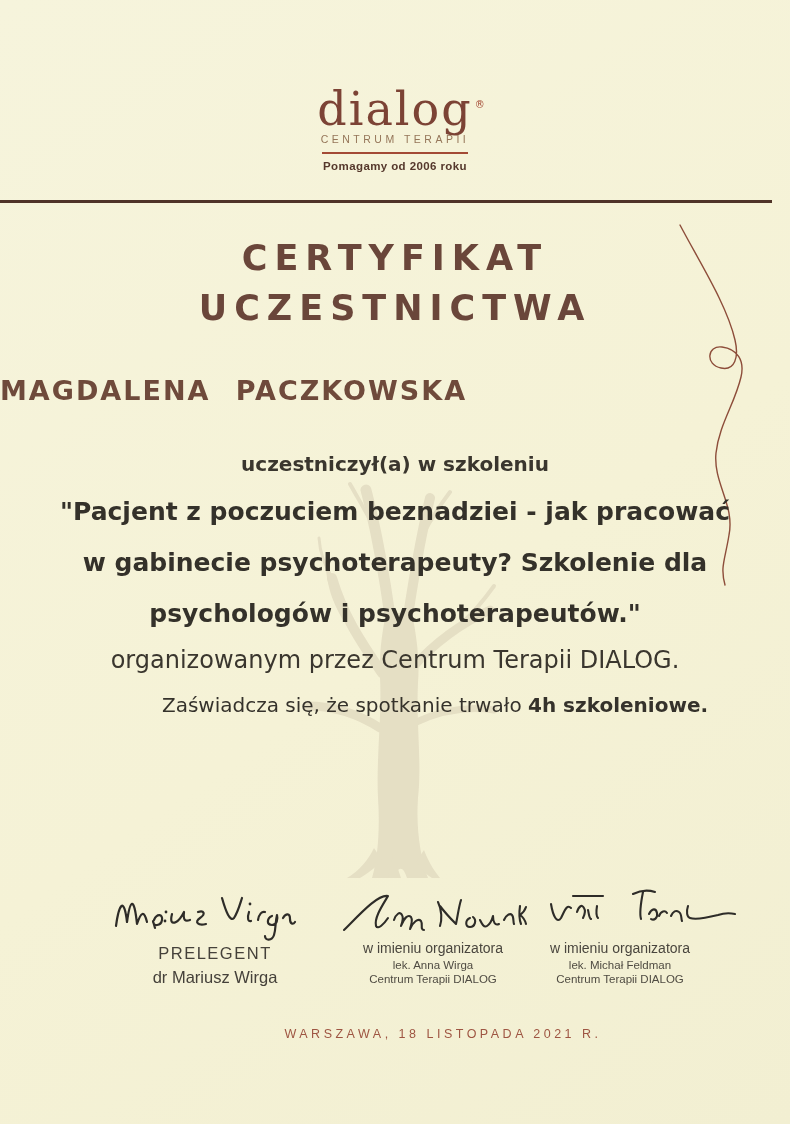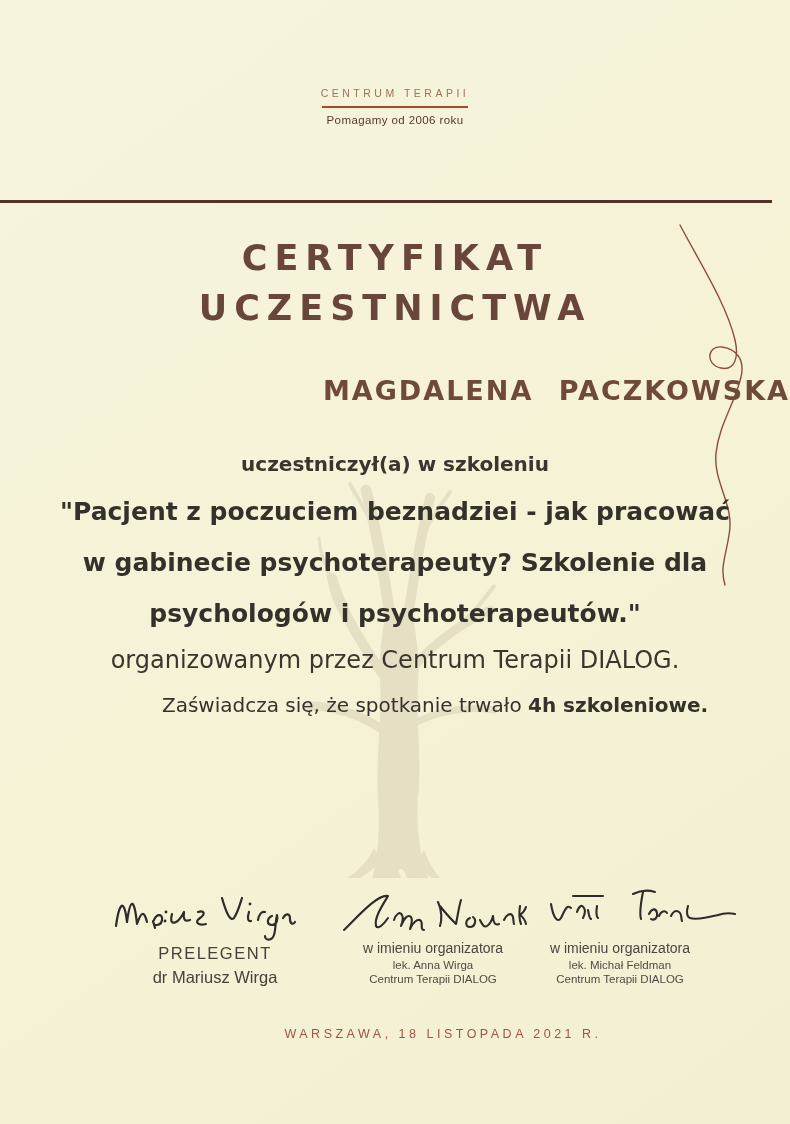--- a/index.html
+++ b/index.html
@@ -19,37 +19,37 @@
     font-size:46px;line-height:46px;color:#7c4335;letter-spacing:2px;
     display:inline-block;position:relative;
   }
   .logo-reg{position:absolute;top:-4px;right:-14px;font-size:10px;color:#a34a35;font-family:"DejaVu Sans",sans-serif;}
   .logo-sub{
     font-size:10.5px;letter-spacing:3.5px;color:#957659;margin-top:1px;
     font-family:"Liberation Sans",sans-serif;
   }
   .logo-rule{width:146px;height:2px;background:#a34a35;margin:7px auto 6px auto;}
   .logo-tagline{
-    font-size:11.5px;font-weight:normal;color:#55382c;letter-spacing:0.4px;
+    font-size:11.5px;font-weight:bold;color:#55382c;letter-spacing:0.4px;
     font-family:"Liberation Sans",sans-serif;
   }
   
   .top-line{position:absolute;top:200px;left:0;width:772px;height:3px;background:#4f3328;}
   
   .curl{position:absolute;top:205px;left:655px;}
   
   .tree{position:absolute;top:428px;left:262px;opacity:0.85;}
   
   .title{
     position:absolute;top:233px;left:0;width:100%;text-align:center;
     font-size:35px;font-weight:bold;line-height:50px;letter-spacing:7px;
     color:#6a463a;
   }
   .name{
-    position:absolute;top:375px;left:0;width:100%;text-align:right;
+    position:absolute;top:375px;left:0;width:100%;text-align:left;
     font-size:27px;font-weight:bold;letter-spacing:2px;word-spacing:14px;
     color:#6f4a3b;
   }
   
   .intro{
     position:absolute;top:452px;left:0;width:100%;text-align:center;
     font-size:20px;color:#3a362e;font-weight:bold;
   }
   .course{
     position:absolute;top:486px;left:0;width:100%;text-align:center;
@@ -108,20 +108,24 @@
       <path d="M178,450 C170,440 166,432 162,422 L154,434 C160,442 166,448 170,450 Z"></path>
       <path d="M126,450 L131,426 L139,450 Z"></path>
     </g>
   </svg>
 
   <svg class="curl" width="110" height="400" viewBox="0 0 110 400" aria-hidden="true">
     <path d="M25,20 C45,58 72,100 80,135 C84,152 80,166 66,163 C50,160 52,140 67,142 C82,144 90,155 86,172 C80,198 64,220 61,248 C58,278 80,300 74,330 C70,355 65,362 70,380" fill="none" stroke="#8d4d3a" stroke-width="1.4" stroke-linecap="round"></path>
   </svg>
 
   <div class="logo">
+    <span class="logo-brand">
+      <span>dialog</span>
+      <span class="logo-reg">®</span>
+    </span>
     <div class="logo-sub">CENTRUM TERAPII</div>
     <div class="logo-rule"></div>
     <div class="logo-tagline">Pomagamy od 2006 roku</div>
   </div>
 
   <div class="top-line"></div>
 
   <div class="title">
     <div>CERTYFIKAT</div>
     <div>UCZESTNICTWA</div>

